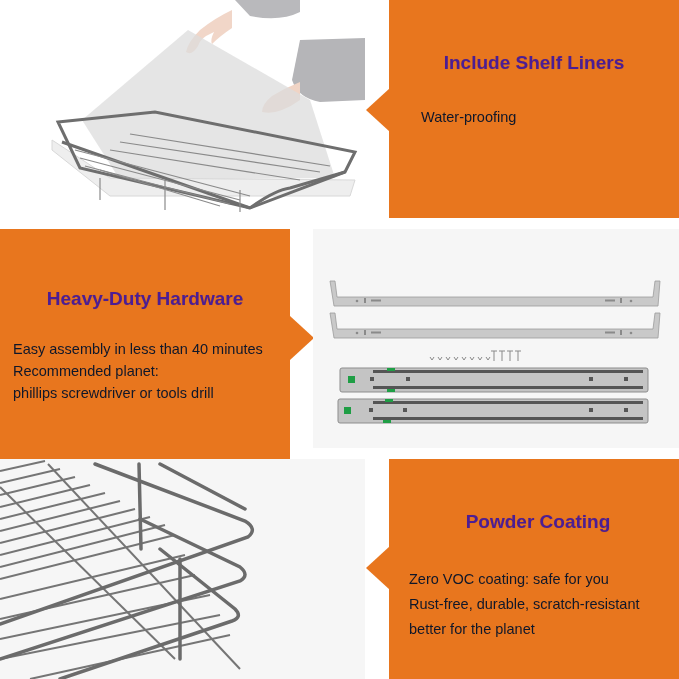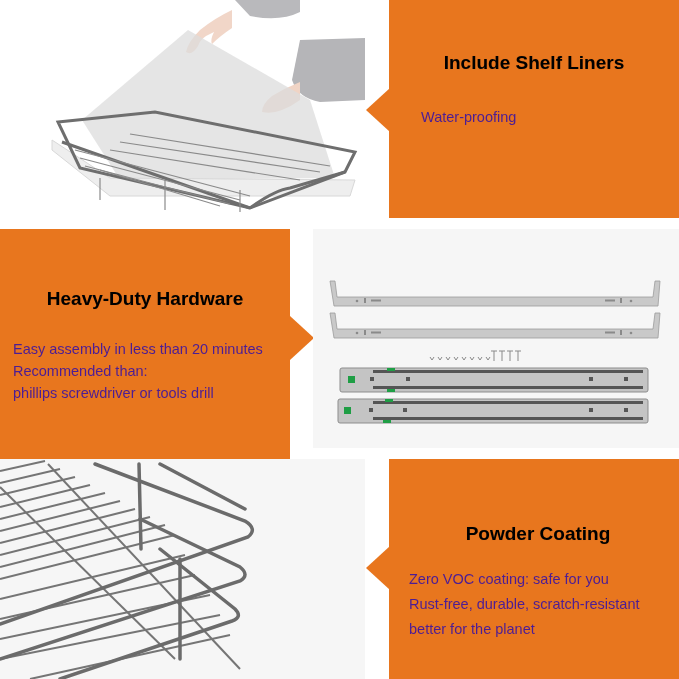--- a/index.html
+++ b/index.html
@@ -6,24 +6,24 @@
     html, body { width: 679px; height: 679px; overflow: hidden; background: #ffffff; }
     body { position: relative; font-family: "Liberation Sans", sans-serif; }
 
     .panel { position: absolute; }
     .orange { background: #E8761E; color: #ffffff; }
     .img-panel { background: #ffffff; overflow: hidden; }
     .img-panel.gray { background: #f6f6f6; }
 
     .heading {
       position: absolute; left: 0; right: 0; text-align: center;
-      font-weight: bold; font-size: 19px; color: #000000;
+      font-weight: bold; font-size: 19px; color: #4c1d95;
       text-shadow: 0 0 1px rgba(0,0,0,0.15);
     }
-    .bullets { position: absolute; font-size: 14.5px; color: #4c1d95; }
+    .bullets { position: absolute; font-size: 14.5px; color: #0f172a; }
     .bullets div { white-space: nowrap; }
 
     .arrow { position: absolute; width: 0; height: 0; }
     .arrow.left {
       border-top: 22px solid transparent; border-bottom: 22px solid transparent;
       border-right: 24px solid #E8761E;
     }
     .arrow.right {
       border-top: 22px solid transparent; border-bottom: 22px solid transparent;
       border-left: 24px solid #E8761E;
@@ -69,22 +69,22 @@
   <div class="heading" style="top:52px;">Include Shelf Liners</div>
   <div class="bullets" style="left:32px;top:104px;line-height:27px;">
     <div>Water-proofing</div>
   </div>
 </div>
 <div class="arrow left" style="left:366px;top:88px;"></div>
 
 <div class="panel orange" style="left:0;top:229px;width:290px;height:267px;">
   <div class="heading" style="top:59px;">Heavy-Duty Hardware</div>
   <div class="bullets" style="left:13px;top:109px;line-height:22px;">
-    <div>Easy assembly in less than 20 minutes</div>
-    <div>Recommended than:</div>
+    <div>Easy assembly in less than 40 minutes</div>
+    <div>Recommended planet:</div>
     <div>phillips screwdriver or tools drill</div>
   </div>
 </div>
 <div class="arrow right" style="left:290px;top:316px;"></div>
 
 <div class="panel img-panel gray" style="left:313px;top:229px;width:366px;height:219px;">
   <svg width="366" height="219" viewBox="0 0 366 219">
 
     <g fill="#c9c9c9" stroke="#9c9c9c" stroke-width="0.8">
       <path d="M17 52 L22 52 L24 68 L340 68 L342 52 L347 52 L345 77 L21 77 Z"></path>
@@ -183,20 +183,20 @@
 
       <path d="M160 90 L235 150 Q243 158 232 162 L60 220"></path>
 
       <line x1="139" y1="5" x2="141" y2="90"></line>
       <line x1="180" y1="100" x2="180" y2="200"></line>
     </g>
   </svg>
 </div>
 
 <div class="panel orange" style="left:389px;top:459px;width:290px;height:220px;">
-  <div class="heading" style="top:64px;padding-left:8px;">Powder Coating</div>
+  <div class="heading" style="top:52px;padding-left:8px;">Powder Coating</div>
   <div class="bullets" style="left:20px;top:108px;line-height:25px;">
     <div>Zero VOC coating: safe for you</div>
     <div>Rust-free, durable, scratch-resistant</div>
     <div>better for the planet</div>
   </div>
 </div>
 <div class="arrow left" style="left:366px;top:546px;"></div>
 
 </body></html>

